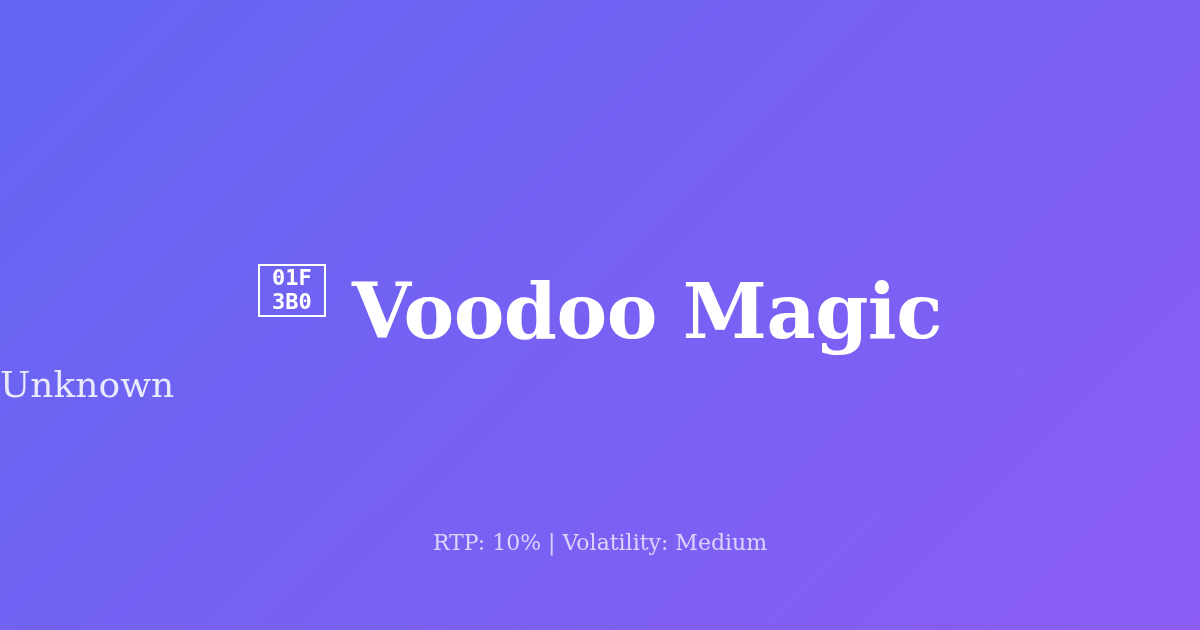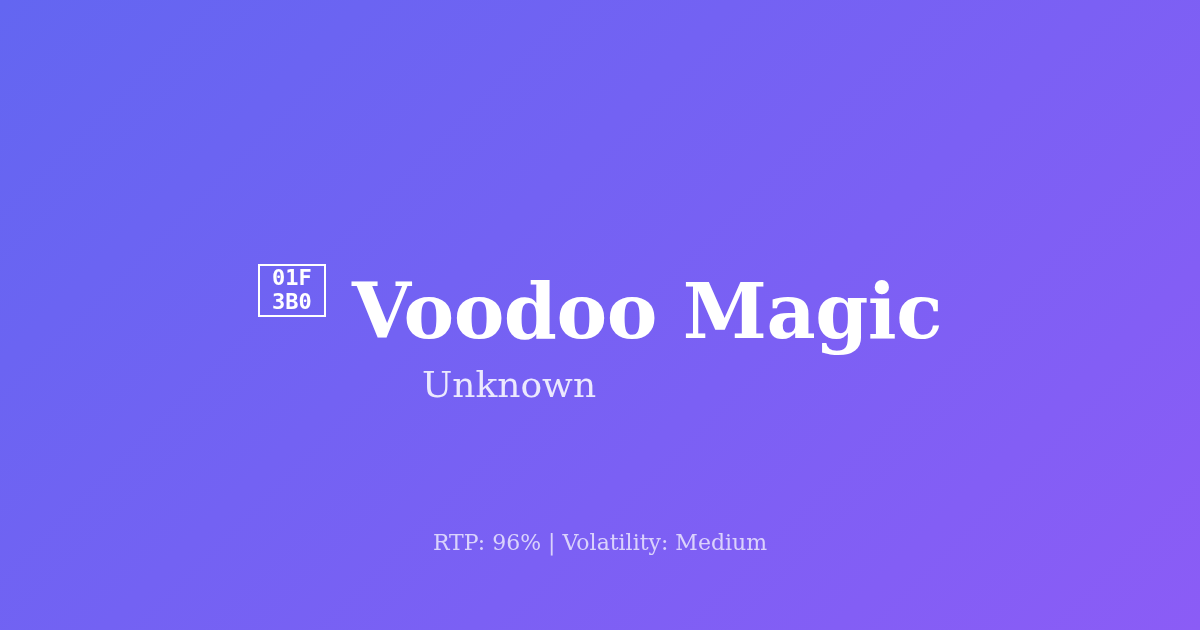--- a/index.html
+++ b/index.html
@@ -78,21 +78,20 @@
     white-space: nowrap;
     letter-spacing: -0.5px;
     margin-top: 44px;
   }
 
   .subtitle {
     position: absolute;
     top: 362px;
     left: 0;
     width: 1018px;
-    text-align: center;
     font-family: "DejaVu Serif", "Liberation Serif", serif;
     font-weight: 400;
     font-size: 36px;
     line-height: 46px;
     color: rgba(255, 255, 255, 0.86);
   }
 
   .footer {
     position: absolute;
     top: 528px;
@@ -117,15 +116,15 @@
     <span class="tofu" title="U+1F3B0">
       <span class="tofu-row">01F</span>
       <span class="tofu-row">3B0</span>
     </span>
 
     <h1 class="title">Voodoo Magic</h1>
   </div>
 
   <div class="subtitle">Unknown</div>
 
-  <div class="footer">RTP: 96% | Volatility: Medium</div>
+  <div class="footer">RTP: 10% | Volatility: Medium</div>
 
 </div>
 
 </body></html>

